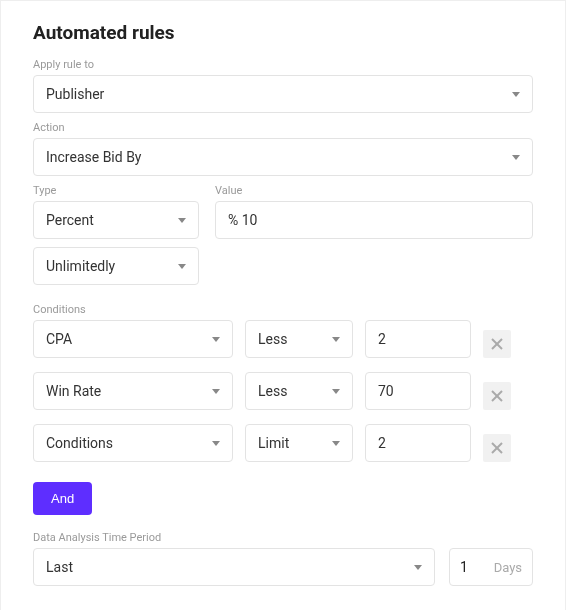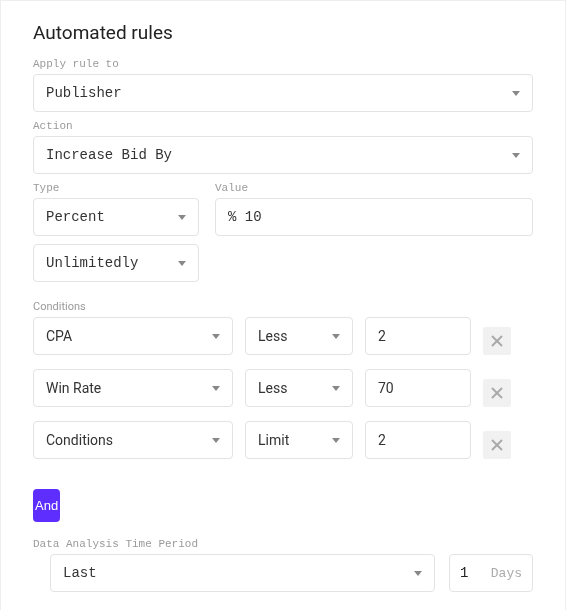--- a/index.html
+++ b/index.html
@@ -10,33 +10,32 @@
     body {
       font-family: -apple-system, BlinkMacSystemFont, "Segoe UI", Roboto, Helvetica, Arial, sans-serif;
       background: #fff;
       color: #222;
       width: 566px;
       padding: 20px 32px 24px 32px;
       border: 1px solid #eee;
     }
     .title {
       font-size: 19px;
-      font-weight: 400;
+      font-weight: 700;
       margin-bottom: 14px;
       color: #222;
     }
     .label {
       font-size: 11px;
       color: #9a9a9a;
       margin-bottom: 4px;
       display: block;
     }
     .field-group {
       margin-bottom: 8px;
-      font-family: Liberation Mono, monospace;
     }
     .select {
       display: flex;
       align-items: center;
       justify-content: space-between;
       border: 1px solid #e3e3e3;
       border-radius: 4px;
       padding: 0 12px;
       height: 38px;
       background: #fff;
@@ -96,33 +95,33 @@
       border-radius: 2px;
     }
     .cond-remove svg { width: 14px; height: 14px; }
     .cond-remove svg line { stroke: #aaa; stroke-width: 2; }
 
     .and-btn {
       background: #5e2eff;
       color: #fff;
       border: none;
       border-radius: 4px;
-      padding: 9px 2px;
+      padding: 9px 18px;
       font-size: 13px;
       font-weight: 500;
       cursor: pointer;
-      margin-top: 16px;
+      margin-top: 6px;
       margin-bottom: 16px;
     }
     .period-row {
       display: flex;
       gap: 14px;
       align-items: center;
     }
-    .period-select { flex: 1; margin-left: 17px; }
+    .period-select { flex: 1; }
     .period-value {
       width: 84px;
       border: 1px solid #e3e3e3;
       border-radius: 4px;
       height: 38px;
       display: flex;
       align-items: center;
       padding: 0 10px;
       font-size: 14px;
       justify-content: space-between;

